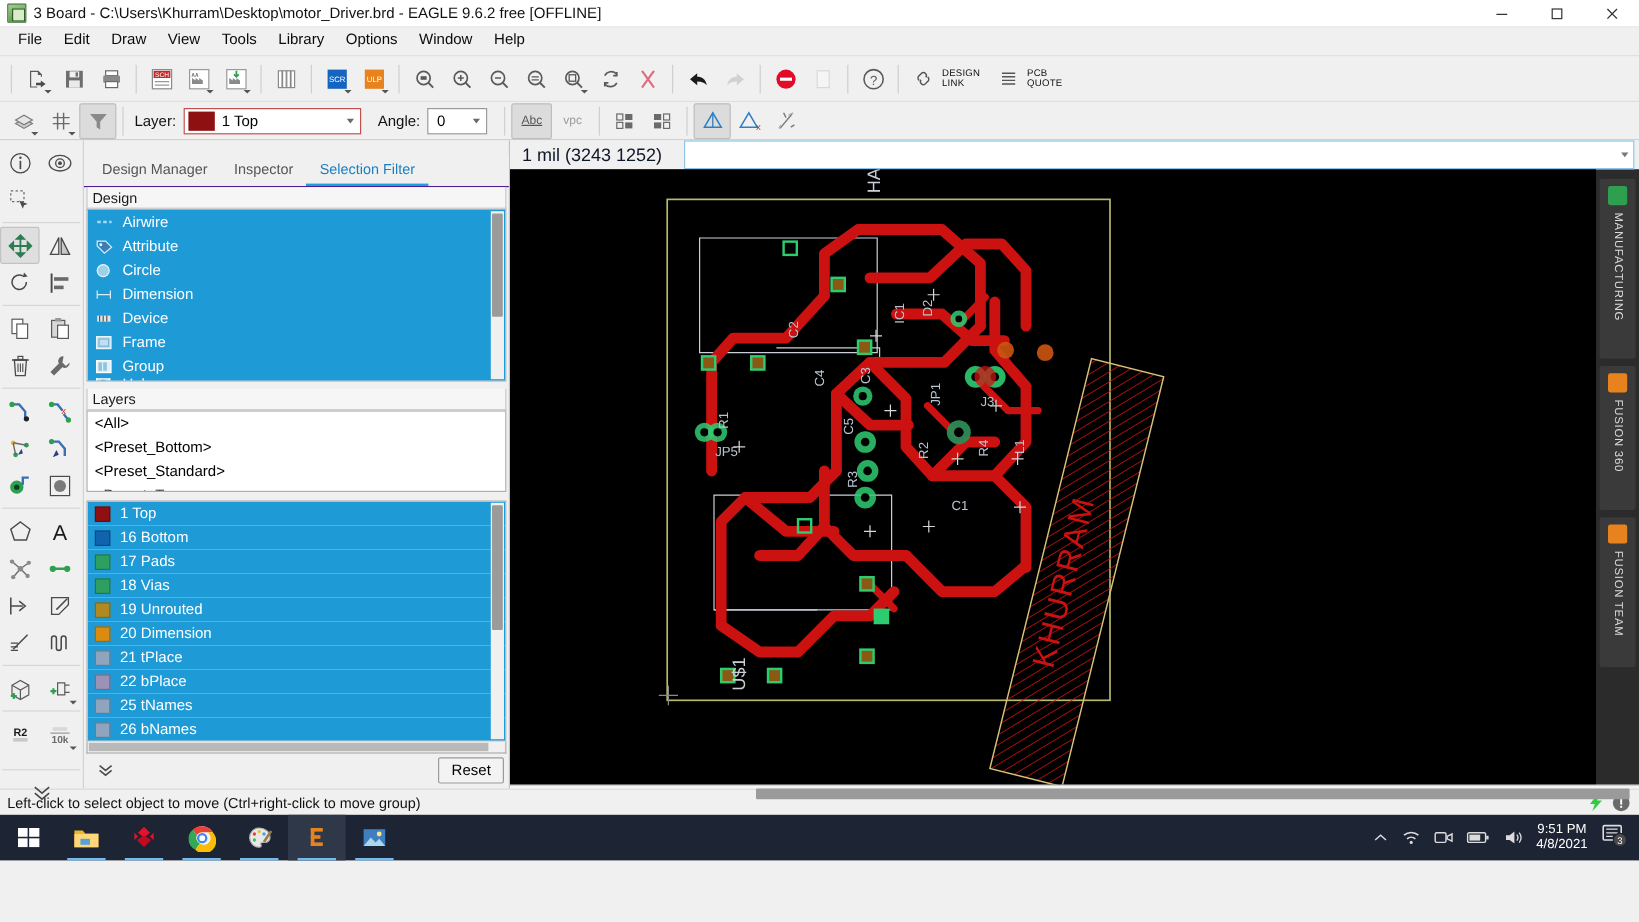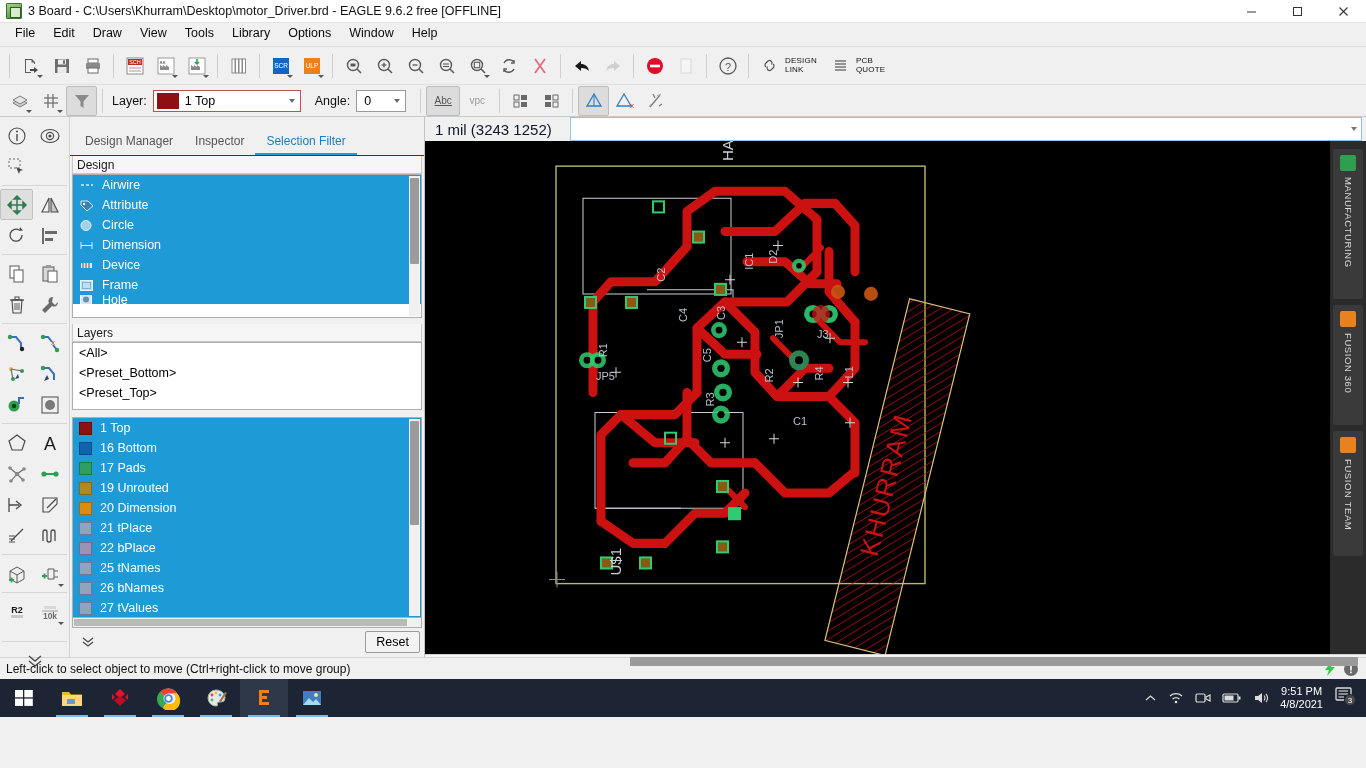--- a/index.html
+++ b/index.html
@@ -770,20 +770,30 @@
             </svg></span>
         <span>Device</span>
       </div>
       <div class="lrow sel">
         <span class="ico"><svg width="16" height="13" viewBox="0 0 16 13">
               <rect x="1.5" y="1.5" width="12" height="10" fill="#bfe0f2" stroke="#e8f6fc"></rect>
               <rect x="3.5" y="3.5" width="8" height="6" fill="none" stroke="#7ab2d4"></rect>
             </svg></span>
         <span>Frame</span>
       </div>
+      <div class="lrow sel">
+        <span class="ico"><svg width="16" height="13" viewBox="0 0 16 13">
+              <rect x="1.5" y="1.5" width="12" height="10" fill="#dff0fa" stroke="#fff"></rect>
+              <g fill="#8fc4e0">
+                <rect x="3" y="3" width="3" height="7"></rect>
+                <rect x="7" y="3" width="3" height="7"></rect>
+              </g>
+            </svg></span>
+        <span>Group</span>
+      </div>
       <div class="lrow sel" style="height:9px;overflow:hidden">
         <span class="ico"><svg width="16" height="13" viewBox="0 0 16 13">
               <rect x="1.5" y="1.5" width="11" height="10" fill="#cfe6f5" stroke="#fff"></rect>
               <circle cx="7" cy="6.5" r="3" fill="#6a90a8"></circle>
             </svg></span>
         <span>Hole</span>
       </div>
       <div class="vscroll">
         <div class="vthumb" style="top:2px;height:86px"></div>
       </div>
@@ -791,36 +801,43 @@
 
     <div class="sect-head" style="margin-top:6px">Layers</div>
     <div class="listbox" style="height:74px">
       <div class="lrow">
           <span>&lt;All&gt;</span>
         </div>
       <div class="lrow">
           <span>&lt;Preset_Bottom&gt;</span>
         </div>
       <div class="lrow">
+          <span>&lt;Preset_Standard&gt;</span>
+        </div>
+      <div class="lrow">
           <span>&lt;Preset_Top&gt;</span>
         </div>
     </div>
 
     <div class="listbox" style="height:219px;margin-top:7px">
       <div class="lrow sel">
           <span class="sw" style="background:#8e1010"></span>
           <span>1 Top</span>
         </div>
       <div class="lrow sel">
           <span class="sw" style="background:#1063ad"></span>
           <span>16 Bottom</span>
         </div>
       <div class="lrow sel">
           <span class="sw" style="background:#2e9e61"></span>
           <span>17 Pads</span>
+        </div>
+      <div class="lrow sel">
+          <span class="sw" style="background:#2e9e61"></span>
+          <span>18 Vias</span>
         </div>
       <div class="lrow sel">
           <span class="sw" style="background:#b08a20"></span>
           <span>19 Unrouted</span>
         </div>
       <div class="lrow sel">
           <span class="sw" style="background:#d98c10"></span>
           <span>20 Dimension</span>
         </div>
       <div class="lrow sel">

